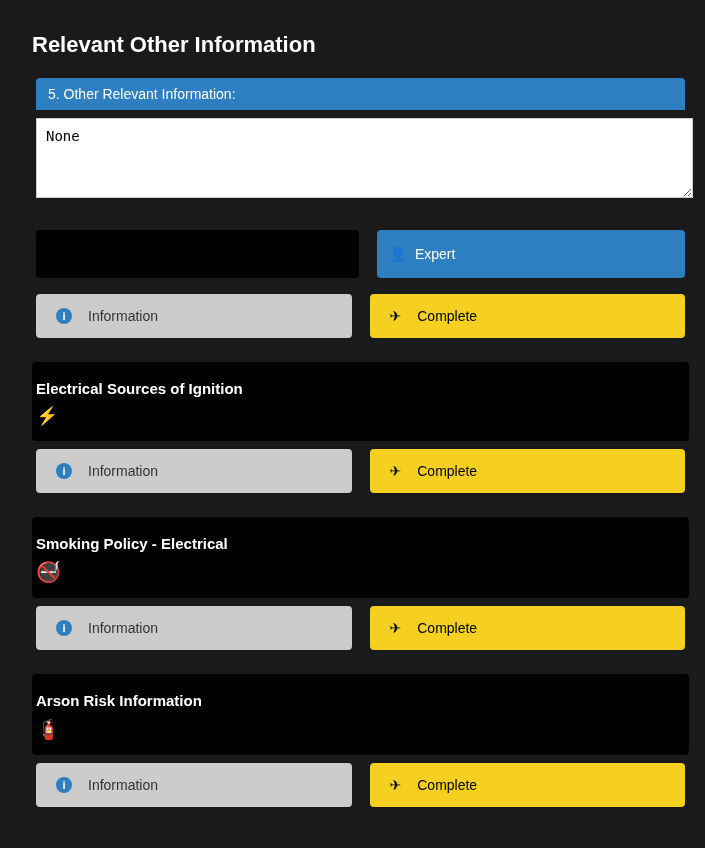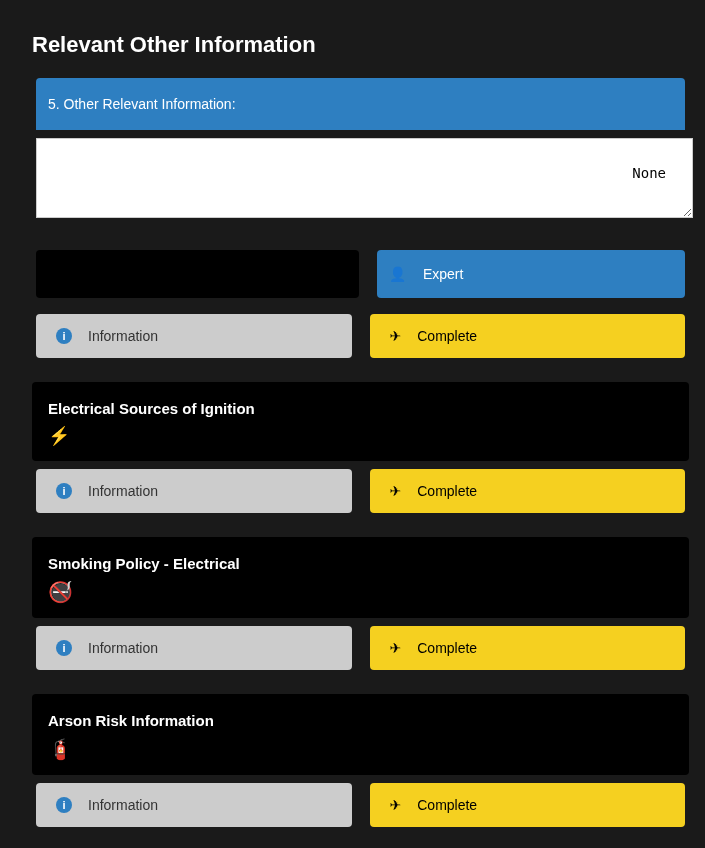--- a/index.html
+++ b/index.html
@@ -20,37 +20,36 @@
     .page-title {
       font-size: 22px;
       font-weight: bold;
       color: #ffffff;
       margin-bottom: 20px;
     }
 
     .section-label {
       background-color: #2e7fc1;
       color: #ffffff;
-      padding: 18px 12px;
+      padding: 8px 12px;
       font-size: 14px;
       font-weight: 500;
       border-radius: 4px 4px 0 0;
     }
 
     .textarea-field {
       width: 100%;
       background-color: #ffffff;
       color: #000000;
       border: 1px solid #cccccc;
-      padding: 26px;
+      padding: 9px;
       font-size: 14px;
       resize: vertical;
       height: 80px;
       outline: none;
-      text-align: right;
     }
 
     .textarea-wrapper {
       margin-bottom: 20px;
     }
 
     .button-row {
       display: flex;
       gap: 10px;
       margin-bottom: 8px;
@@ -73,21 +72,20 @@
       background-color: #2e7fc1;
       color: #ffffff;
       border: none;
       padding: 12px 9px;
       font-size: 14px;
       cursor: pointer;
       border-radius: 4px;
       text-align: left;
       display: flex;
       align-items: center;
-      gap: 8px;
     }
 
     .btn-information {
       flex: 1;
       background-color: #cccccc;
       color: #333333;
       border: none;
       padding: 10px 16px;
       font-size: 14px;
       cursor: pointer;
@@ -108,21 +106,21 @@
       cursor: pointer;
       border-radius: 4px;
       text-align: left;
       display: flex;
       align-items: center;
       gap: 8px;
     }
 
     .section-block {
       background-color: #000000;
-      padding: 14px 12px;
+      padding: 14px 0;
       margin-bottom: 4px;
       border-radius: 4px;
     }
 
     .section-block-title {
       font-size: 15px;
       font-weight: bold;
       color: #ffffff;
       margin-bottom: 8px;
     }

